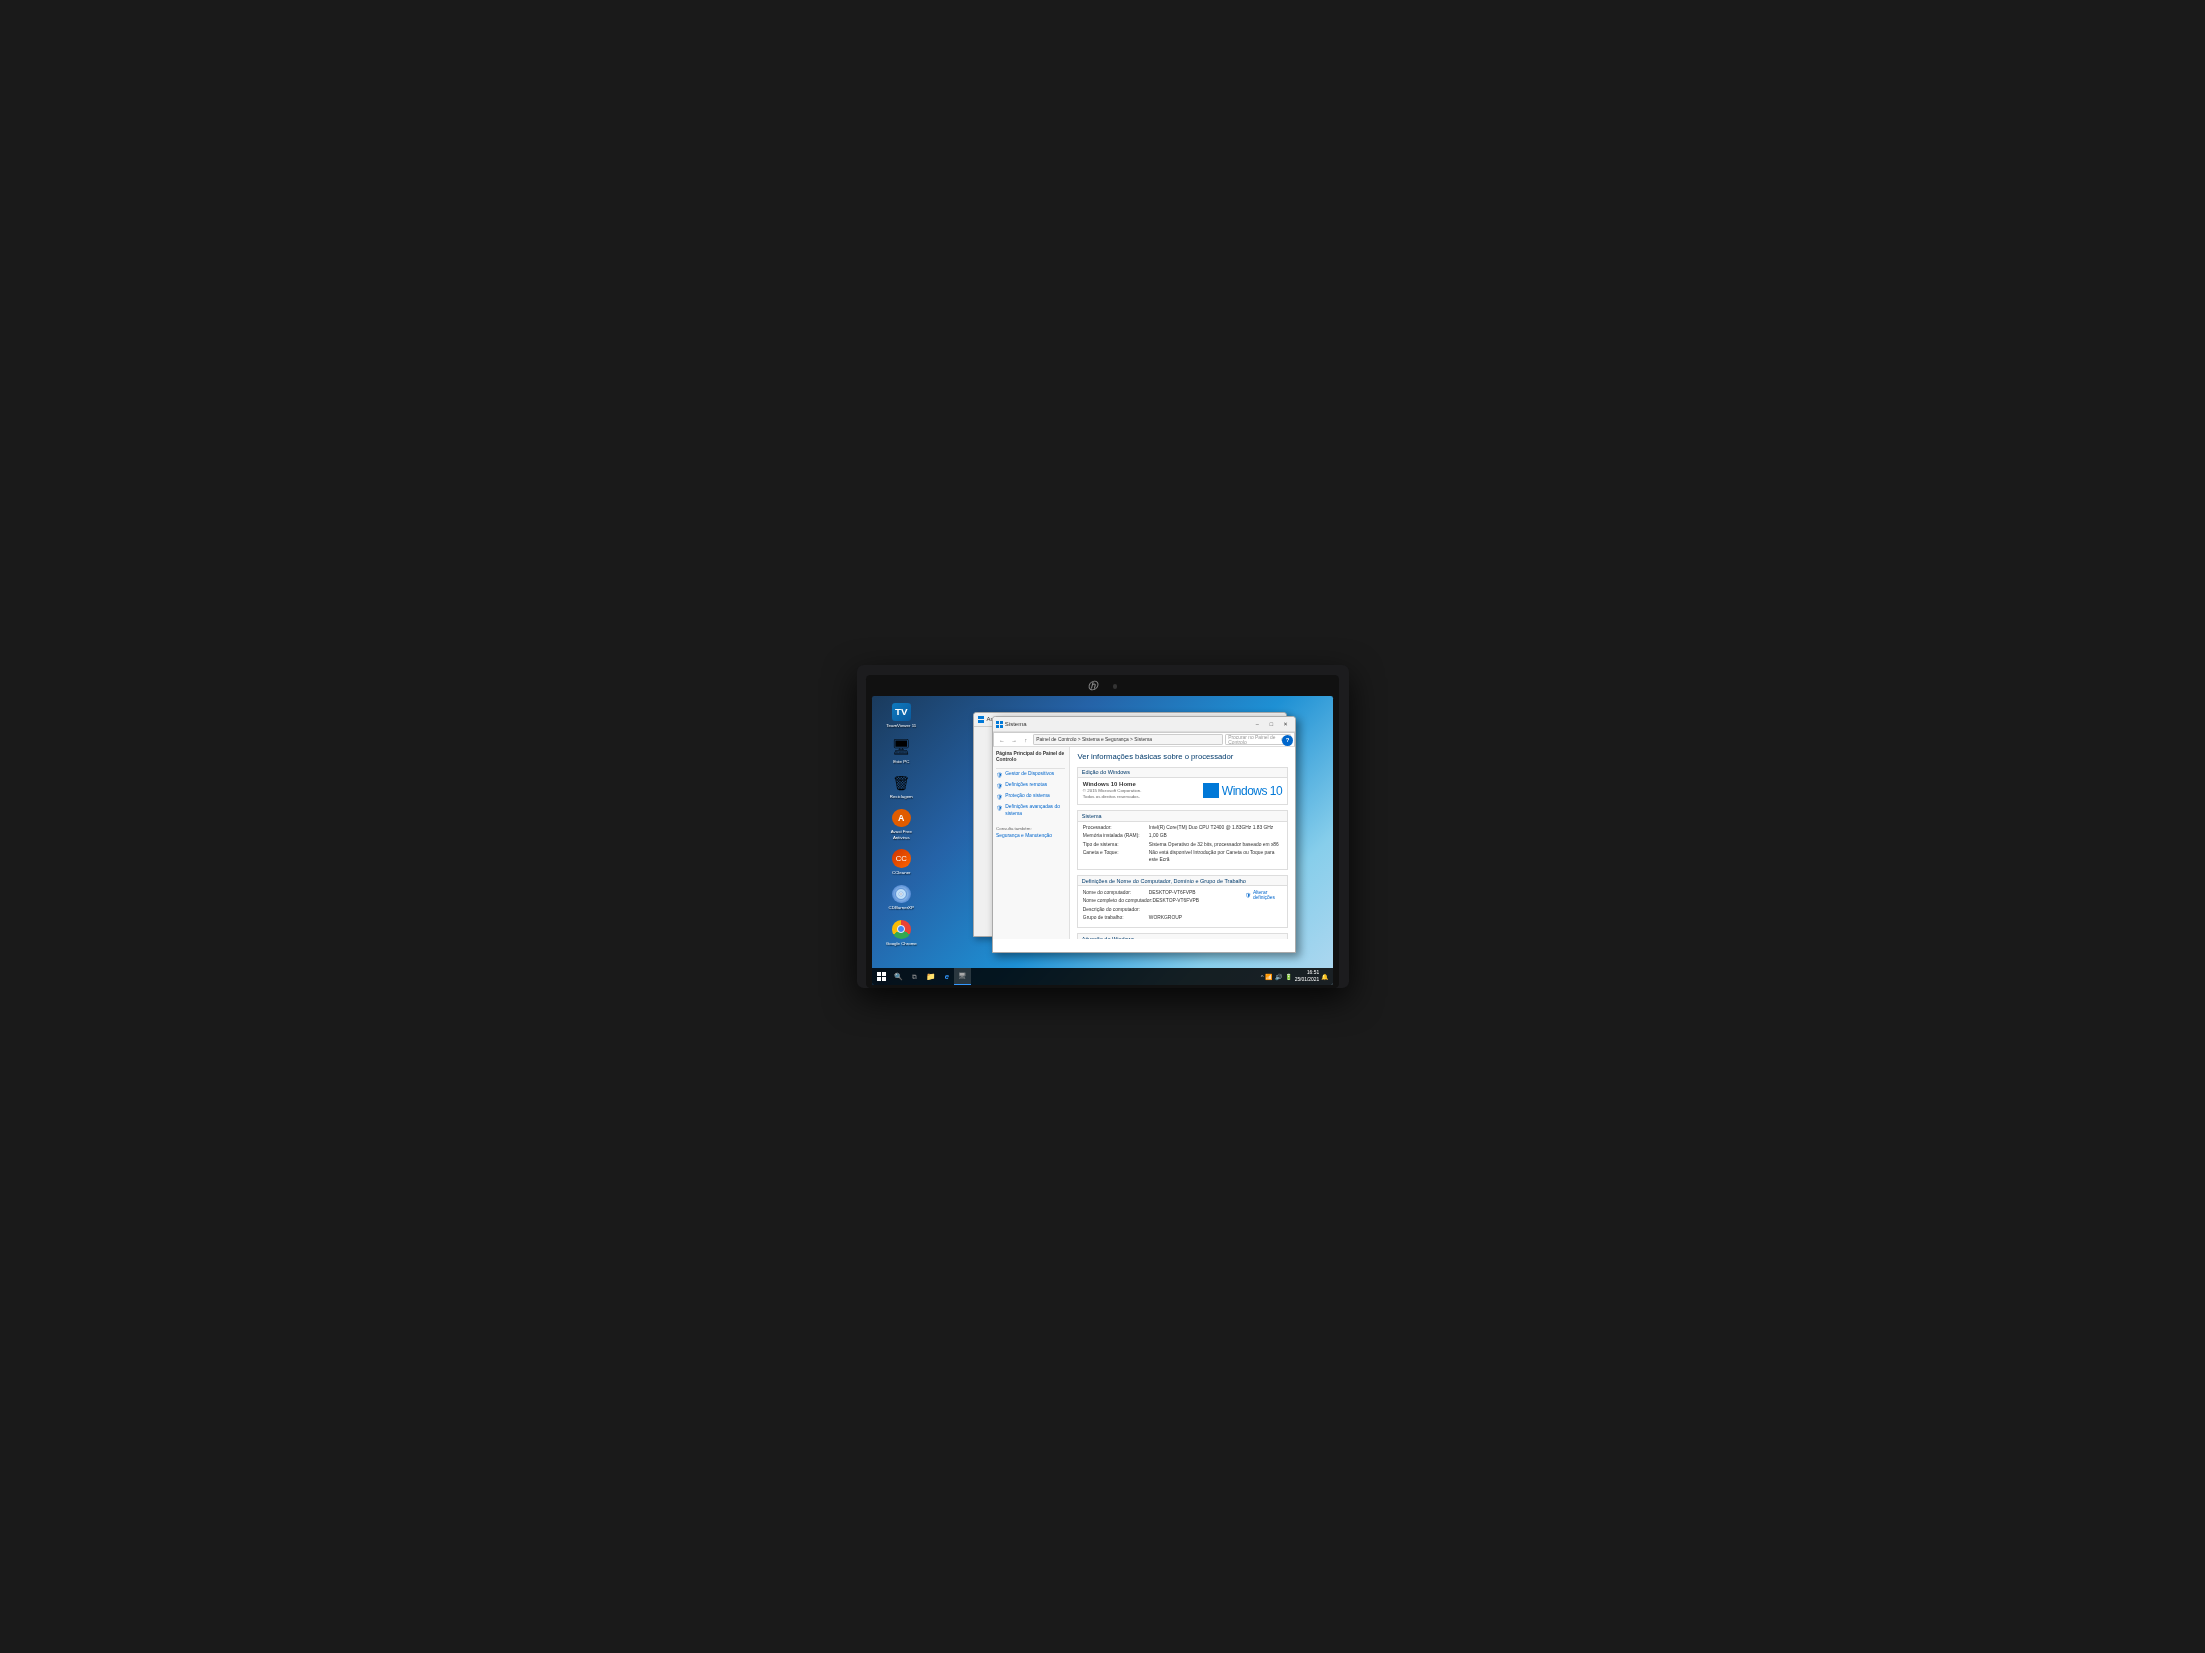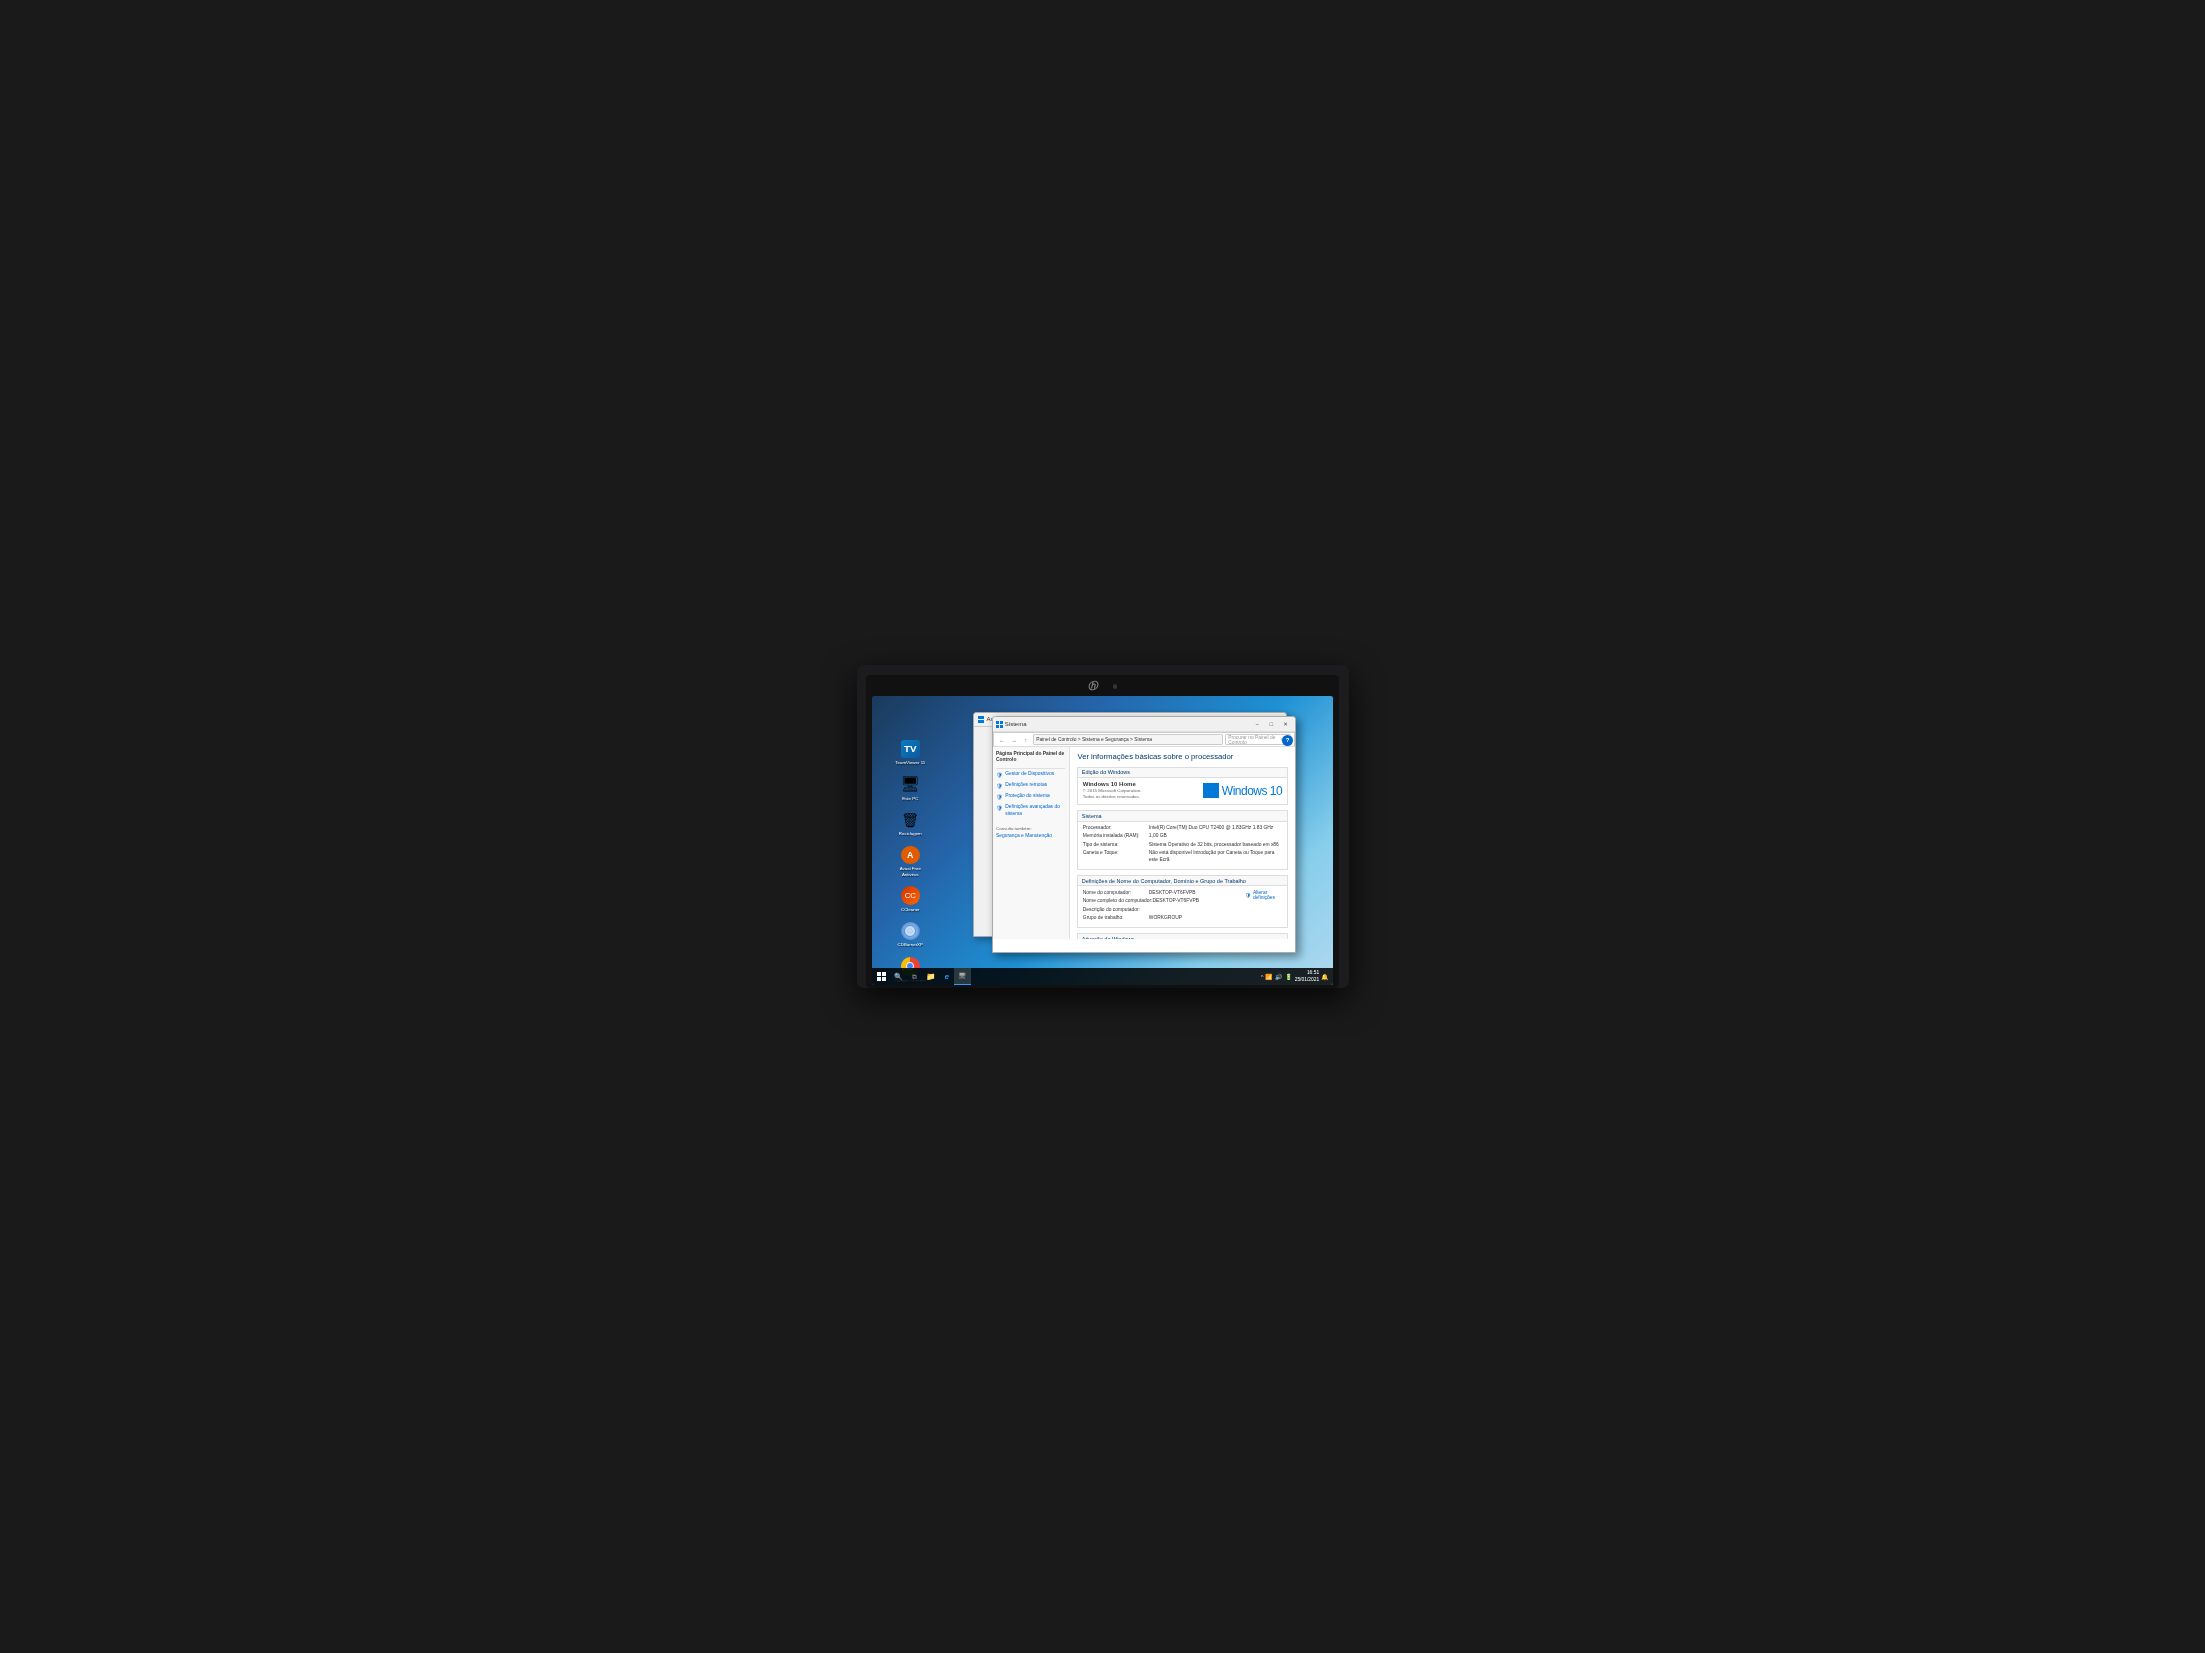--- a/index.html
+++ b/index.html
@@ -58,26 +58,25 @@
       aspect-ratio: 16/10;
       background: linear-gradient(135deg, #1a3a5c 0%, #2563a8 30%, #1e90d4 55%, #87ceeb 80%, #b0d8f0 100%);
       position: relative;
       overflow: hidden;
       border-radius: 2.2px;
     }
 
     
     .desktop-icons {
       position: absolute;
-      left: 22px;
+      left: 13px;
       top: 5.5px;
       display: flex;
       flex-direction: column;
       gap: 8.8px;
-      margin-top: 37px;
     }
 
     .desktop-icon {
       display: flex;
       flex-direction: column;
       align-items: center;
       gap: 1.6px;
       cursor: pointer;
       width: 33px;
     }

